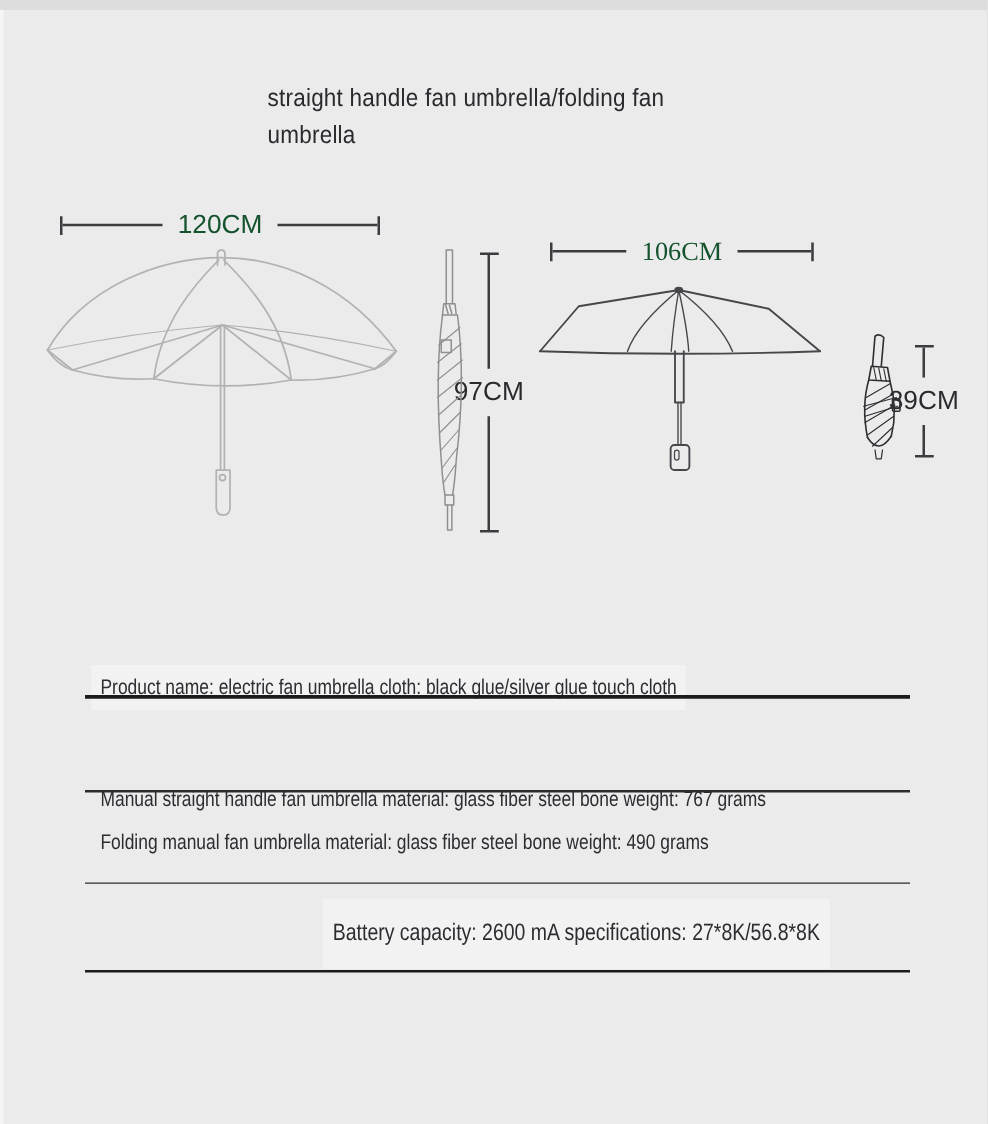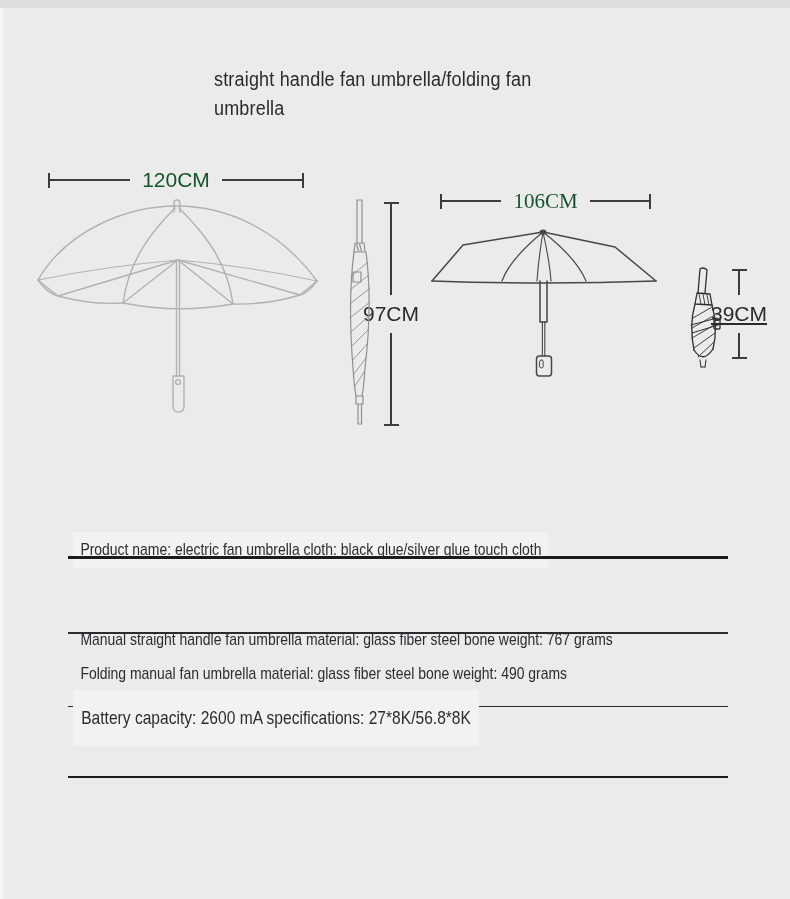--- a/index.html
+++ b/index.html
@@ -24,38 +24,38 @@
   .hmeasure .label{font-size:21px;margin:0 12px;white-space:nowrap;flex:0 0 auto;}
 
   .vmeasure{position:absolute;display:flex;flex-direction:column;align-items:center;color:#2a2a2e;}
   .vmeasure .tick{height:2px;width:15px;background:#3c3c40;flex:0 0 auto;}
   .vmeasure .seg{flex:1 1 auto;width:1.6px;background:#3c3c40;}
   .vmeasure .label{font-size:21px;margin:7px 0;white-space:nowrap;flex:0 0 auto;}
 
   #m120{left:48px;top:164px;width:256px;height:16px;}
   #m106{left:440px;top:185px;width:211px;height:16px;font-family:Liberation Serif, serif;}
   #m97{left:362px;top:194px;width:58px;height:224px;}
-  #m39{left:710px;top:261px;width:58px;height:90px;text-decoration:underline;}
+  #m39{left:710px;top:268px;width:58px;height:90px;}
 
   
   .illu{position:absolute;}
   #umbrella-straight-open{left:27px;top:190px;}
   #umbrella-straight-closed{left:345px;top:190px;}
   #umbrella-folding-open{left:430px;top:218px;}
   #umbrella-folding-closed{left:686px;top:255px;}
 
   
   .spec-row{position:absolute;left:73px;width:680px;line-height:30px;font-size:17px;white-space:nowrap;}
   .spec-row .txt{display:inline-block;transform:scaleX(.82);transform-origin:left center;
                  padding:3px 9px;color:#2c2c31;}
   .spec-row.hl .txt{background:#f2f2f3;}
   #row1{top:524px;}
   #row2{top:614px;}
   #row3{top:648px;text-decoration:underline;}
-  #row4{top:682px;font-size:19px;line-height:44px;}
+  #row4{top:711px;font-size:19px;line-height:44px;text-align:right;}
   #row4 .txt{padding:6px 10px;}
 
   .sep{position:absolute;left:68px;width:660px;background:#1b1b1e;}
   #sep1{top:548px;height:3px;}
   #sep2{top:624px;height:1.6px;background:#2c2c30;}
   #sep3{top:698px;height:1.3px;background:#2c2c30;}
   #sep4{top:768px;height:2.4px;}
 
   svg{display:block;}
 </style>

